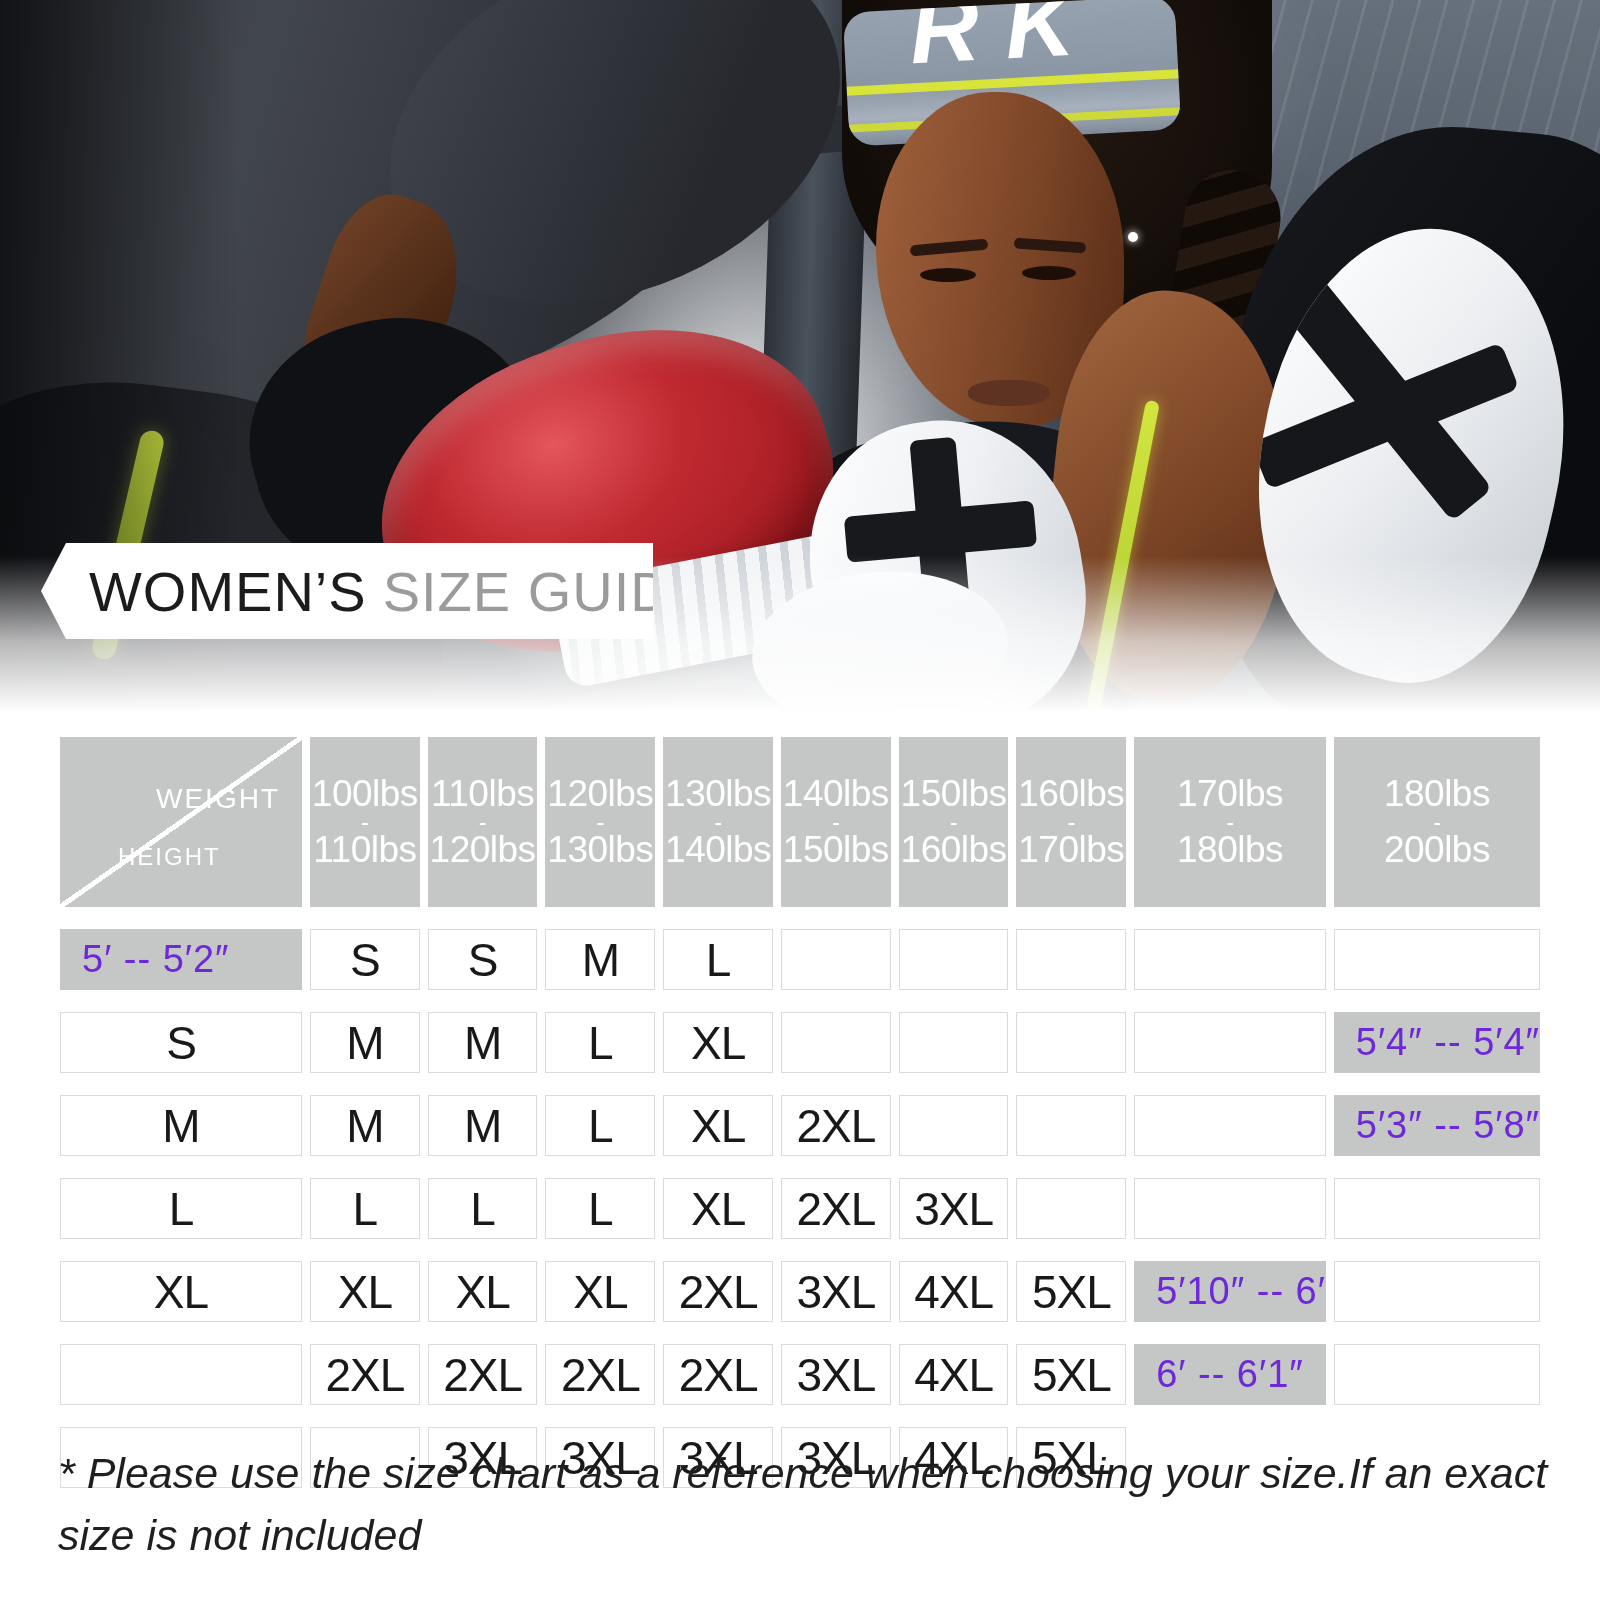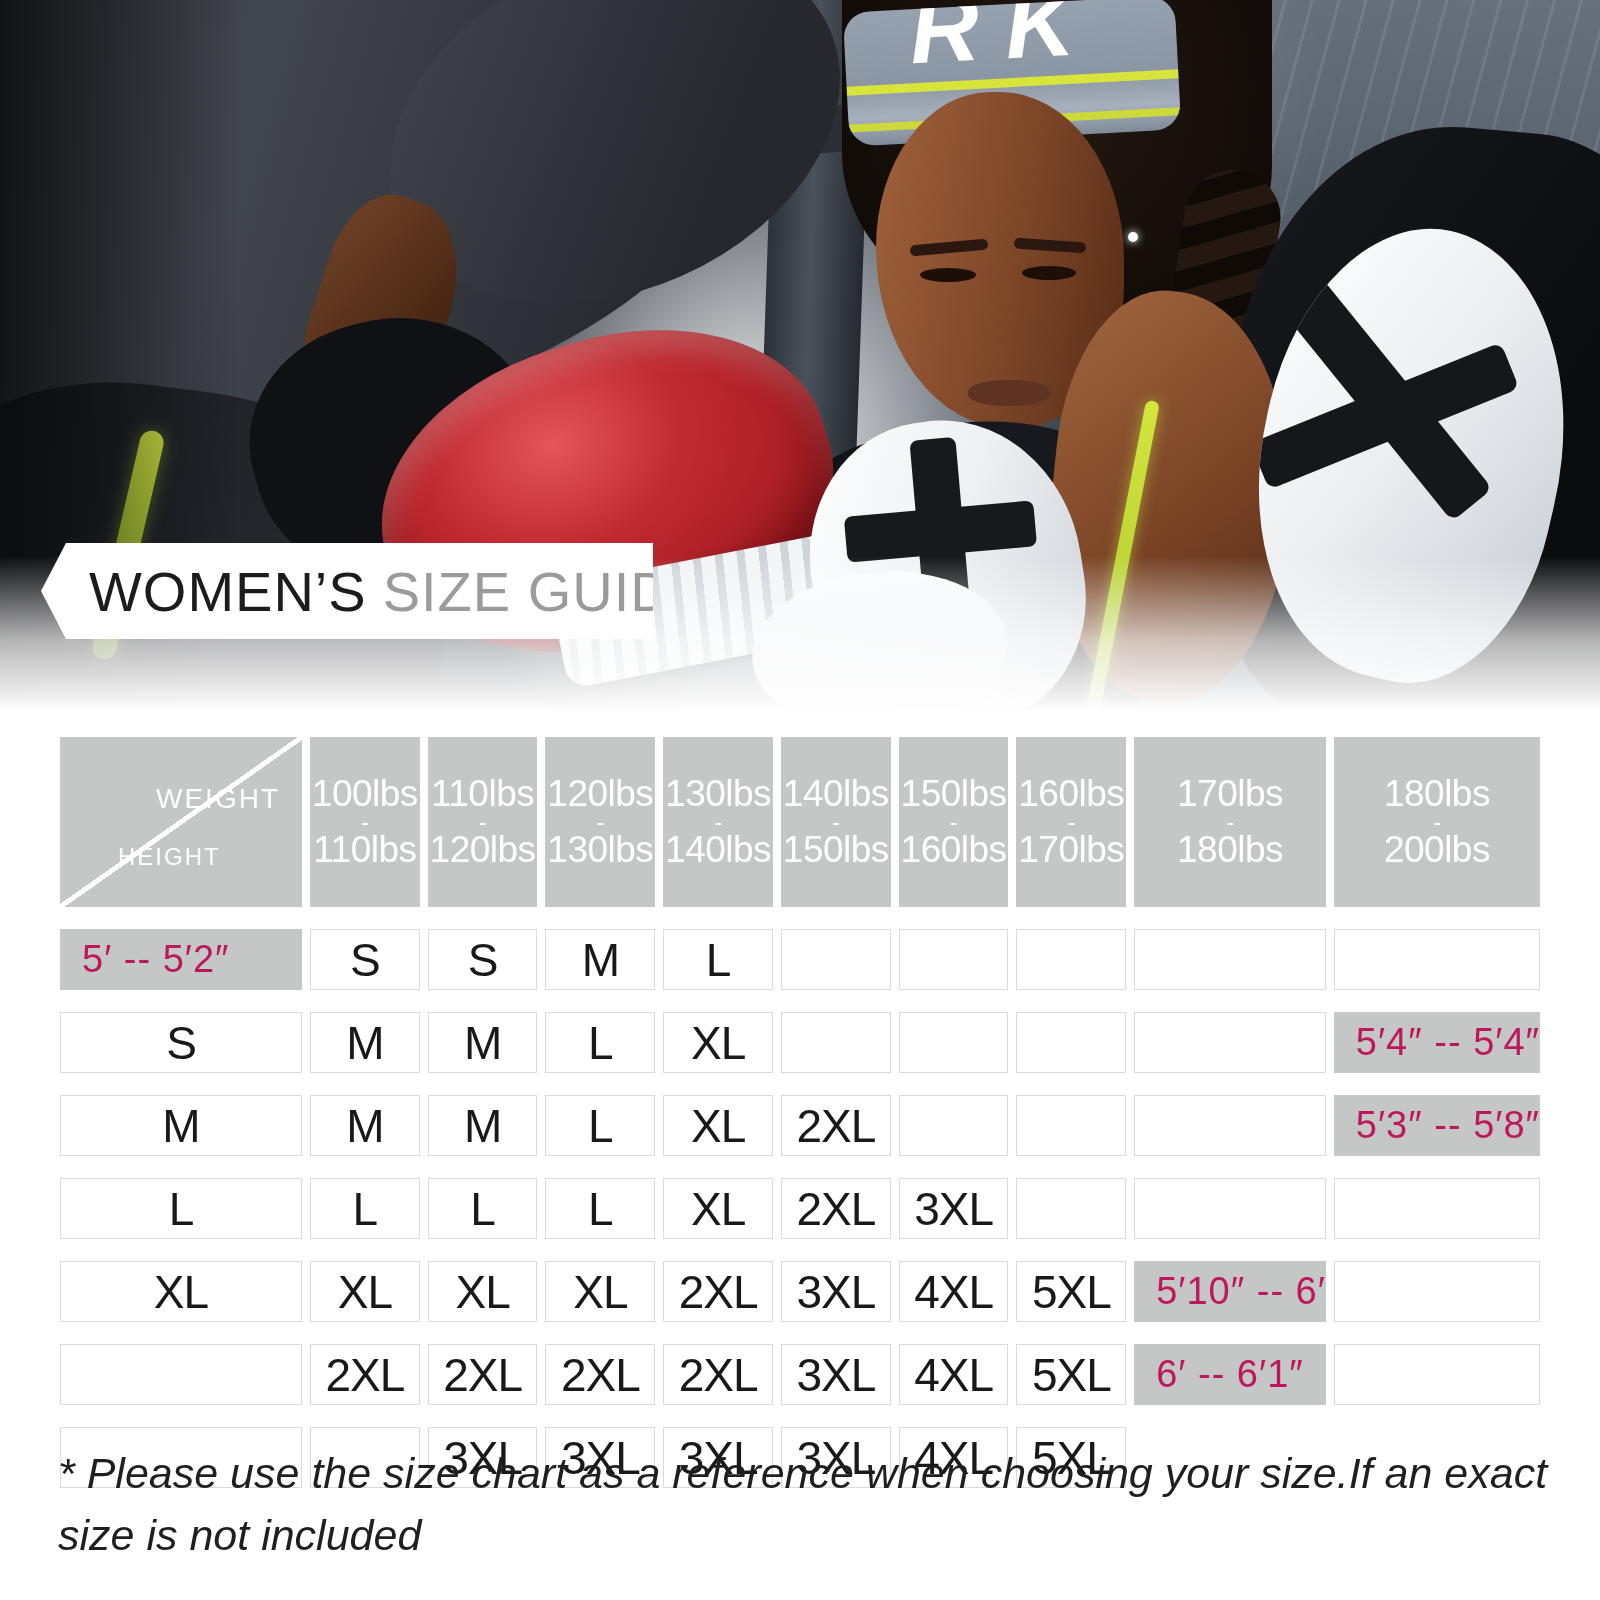--- a/index.html
+++ b/index.html
@@ -92,21 +92,21 @@
   .cell{box-sizing:border-box;}
   .hdr{background:var(--table-header-gray,#c5c6c6);color:#fff;}
   .corner{position:relative;
     background-image:linear-gradient(to bottom right,rgba(255,255,255,0) calc(50% - 2.5px),#fff calc(50% - 2.5px),#fff calc(50% + 2.5px),rgba(255,255,255,0) calc(50% + 2.5px));
     background-color:var(--table-header-gray,#c5c6c6);}
   .corner .weight{position:absolute;right:22px;top:46px;font-size:28px;letter-spacing:2px;}
   .corner .height{position:absolute;left:18px;bottom:36px;font-size:24px;letter-spacing:2px;margin-left:40px;}
   .wcell{display:flex;flex-direction:column;align-items:center;justify-content:center;
     font-size:37px;line-height:40px;letter-spacing:-0.5px;text-align:center;}
   .wcell .wsep{font-size:24px;line-height:16px;}
-  .rowlabel{background:var(--table-header-gray,#c5c6c6);color:#be185d;display:flex;align-items:center;
+  .rowlabel{background:var(--table-header-gray,#c5c6c6);color:#6d28d9;display:flex;align-items:center;
     padding-left:22px;font-size:38px;letter-spacing:1px;white-space:nowrap;}
   .datacell{background:#fff;border:1px solid var(--table-cell-border,#d9dadb);
     display:flex;align-items:center;justify-content:center;font-size:46px;color:#191919;letter-spacing:-1px;}
 
   
   .footnote{position:absolute;left:58px;top:1442px;width:1495px;font-style:italic;
     font-size:43px;color:#1f1f1f;line-height:62px;}
 </style>
 </head>
 <body>

